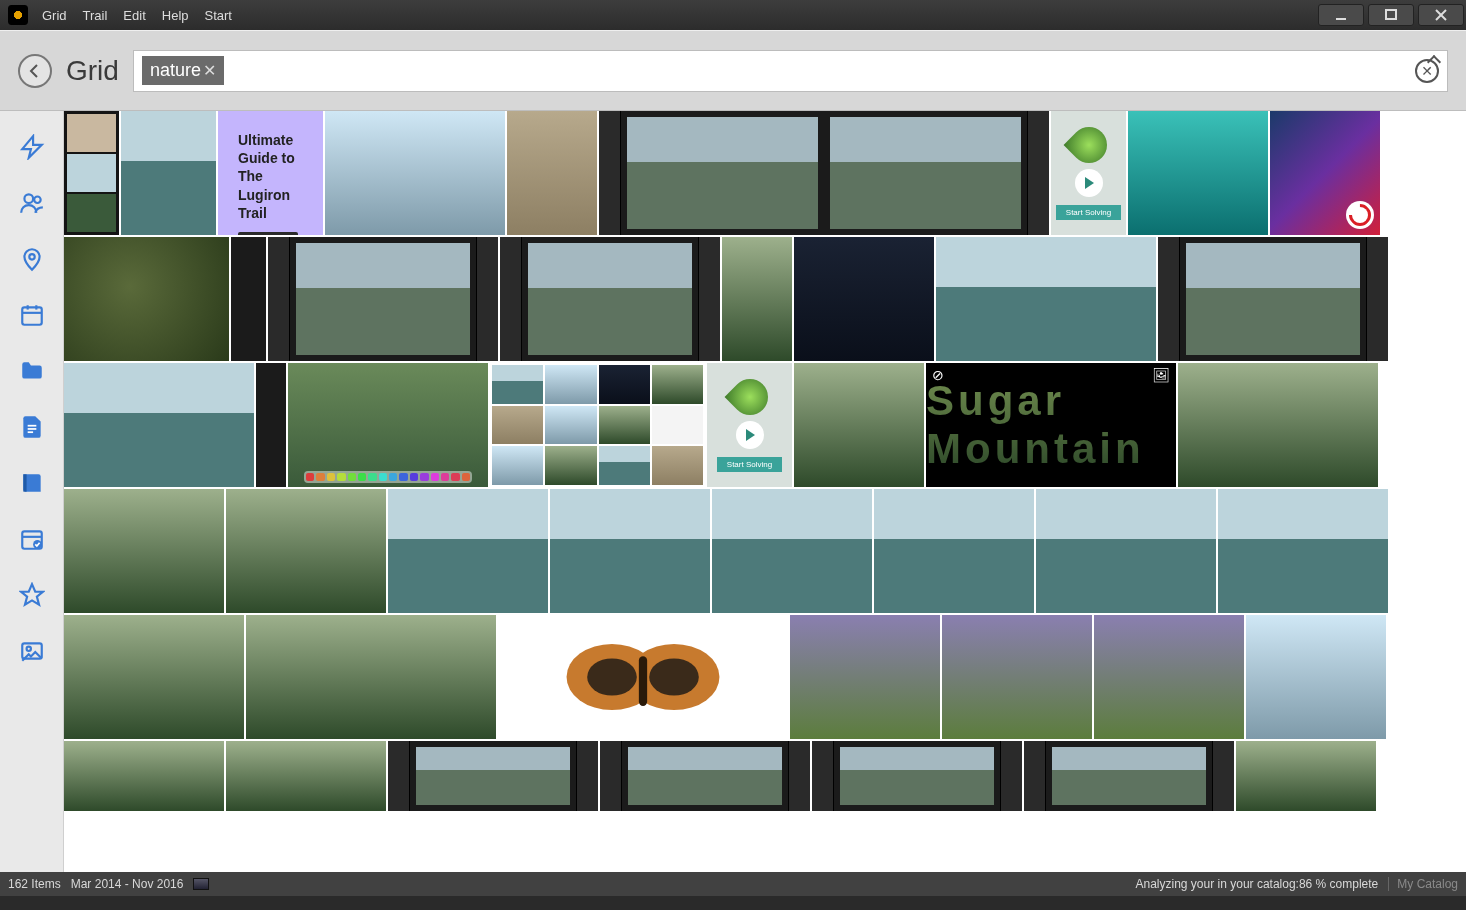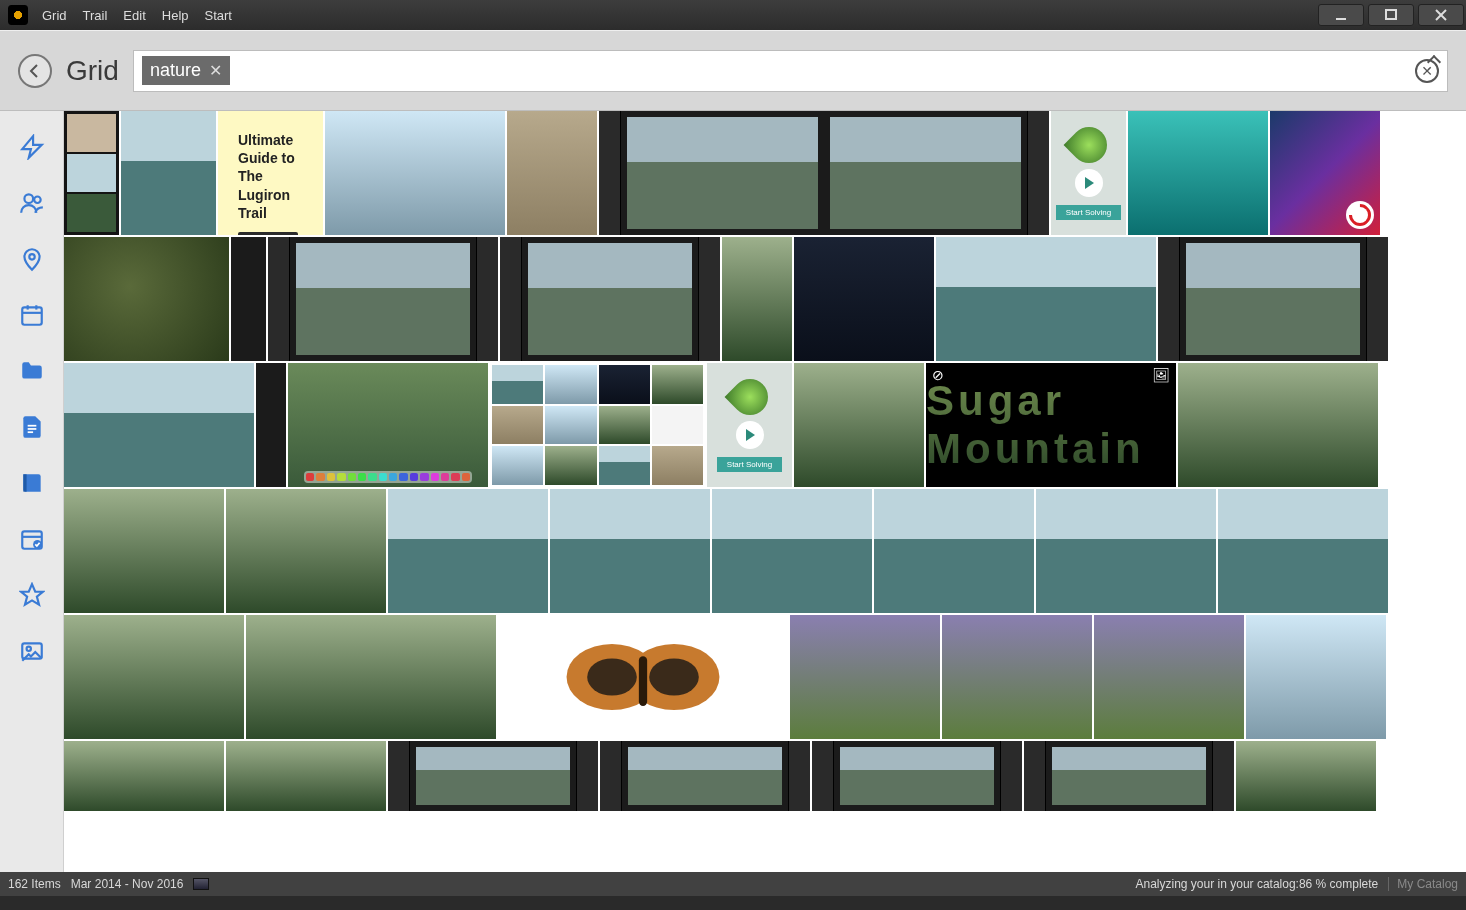--- a/index.html
+++ b/index.html
@@ -40,21 +40,21 @@
     border:2px solid #777; display:flex; align-items:center; justify-content:center;
     color:#555; background:#e4e4e4;
   }
   .view-label { font-size:28px; color:#3a3a3a; font-weight:300; }
   .search-field {
     flex:1; height:42px; background:#fff; border:1px solid #bcbcbc;
     display:flex; align-items:center; padding:0 8px; gap:6px;
   }
   .tag-chip {
     background:#6b6b6b; color:#fff; font-size:18px;
-    padding:4px 8px; display:flex; align-items:center; gap:8px;
+    padding:4px 8px; display:flex; align-items:center; gap:2px;
   }
   .tag-chip .x { font-size:16px; cursor:pointer; color:#ddd; }
   .search-input { flex:1; border:none; outline:none; font-size:16px; padding:4px; }
   .clear-search {
     width:24px; height:24px; border:2px solid #555; border-radius:50%;
     display:flex; align-items:center; justify-content:center;
     color:#555; font-size:14px; position:relative;
   }
   .clear-search::after{
     content:""; position:absolute; right:-2px; top:-4px; width:8px; height:8px;
@@ -100,21 +100,21 @@
   .dark   { background:#1b1b1b; }
   .sand   { background:linear-gradient(#b7a98c,#8d7f63); }
   .flower { background:linear-gradient(#8a7fb0,#5c7d3d); }
   .white  { background:#f4f4f4; }
   .teal   { background:linear-gradient(#3ac1b8,#0b6f6f); }
   .night  { background:linear-gradient(#1a2233,#0a0f1a); }
   .purple { background:linear-gradient(#7d2f8a,#2e1a3a); }
   .branch { background:radial-gradient(circle at 40% 40%,#5a6a3a,#2a3a1a); }
 
   
-  .doc-overlay { position:absolute; inset:0; background:#fef9c3; padding:20px; }
+  .doc-overlay { position:absolute; inset:0; background:#c4b5fd; padding:20px; }
   .doc-overlay h4 { font-size:14px; color:#222; line-height:1.3; font-weight:600; }
   .doc-overlay .btn { margin-top:10px; width:60px; height:14px; background:#2b2b2b; border-radius:2px; }
   .play-overlay {
     position:absolute; inset:0; background:#d8e0dc;
     display:flex; flex-direction:column; align-items:center; justify-content:center;
   }
   .play-btn {
     width:28px; height:28px; border-radius:50%; background:#fff;
     display:flex; align-items:center; justify-content:center;
   }

